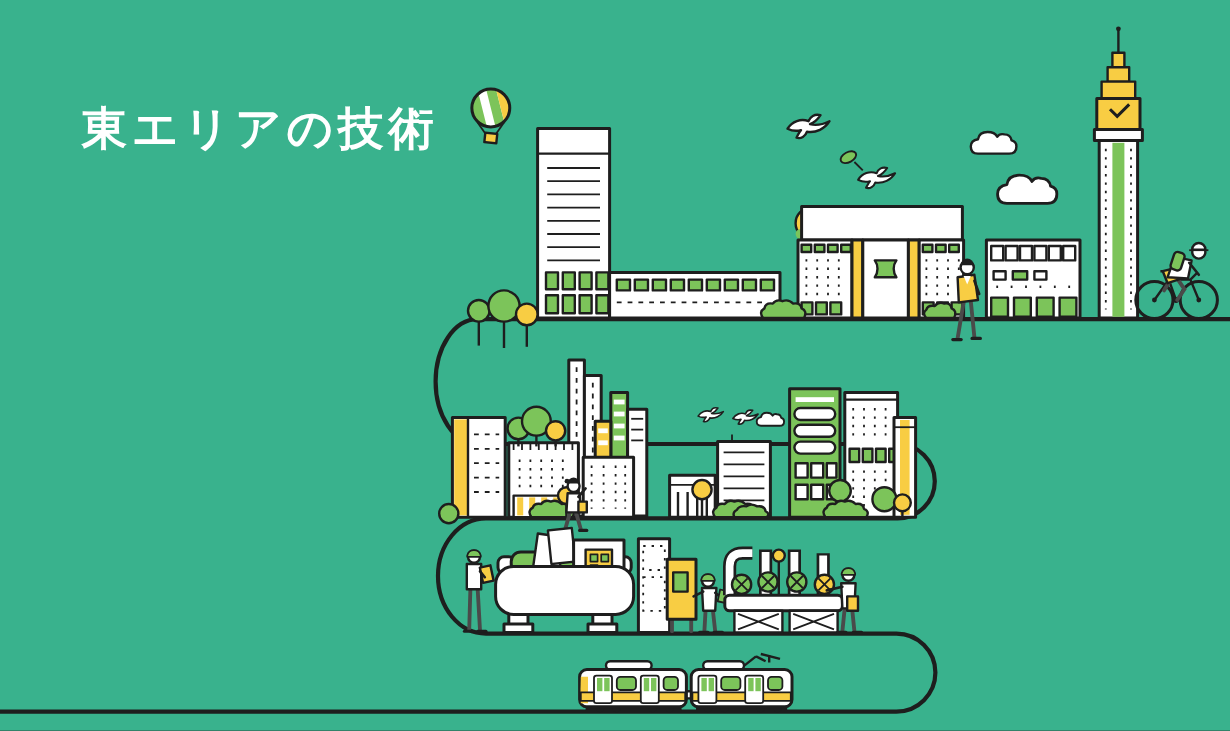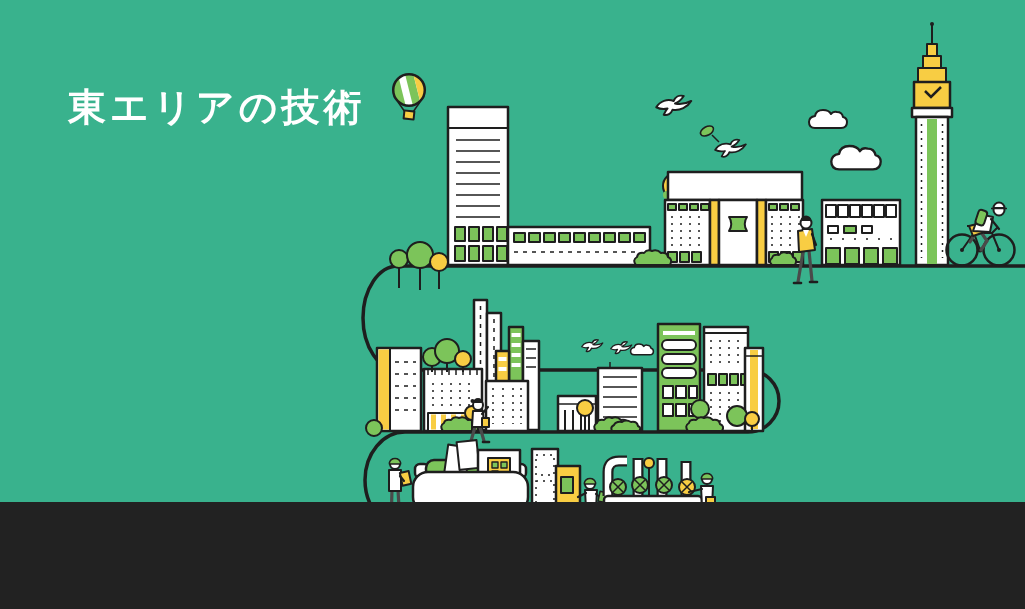--- a/index.html
+++ b/index.html
@@ -1,21 +1,21 @@
 <!DOCTYPE html>
 <html style="--bg: #39b28d; --ink: #1e1e1e; --white: #ffffff; --green: #7cc45a; --yellow: #f8cd43; --dark: #4a4a4a;"><head>
 <meta charset="utf-8">
 <style>
   :root{
     --bg:#39b28d; --ink:#1e1e1e; --white:#ffffff;
     --green:#7cc45a; --yellow:#f8cd43; --dark:#4a4a4a;
   }
   html,body{margin:0;padding:0;}
   body{background:#222;font-family:"DejaVu Sans","Liberation Sans",sans-serif;}
-  .stage{position:relative;width:1025px;height:502px;background:var(--bg);overflow:hidden;}
+  .stage{position:relative;width:1025px;height:609px;background:var(--bg);overflow:hidden;}
   .title{
     position:absolute;left:68px;top:82px;margin:0;
     color:var(--white);font-size:38px;font-weight:800;letter-spacing:4px;
     font-family:"DejaVu Sans","Liberation Sans",sans-serif;
   }
   svg{position:absolute;left:0;top:0;}
   
   .road{fill:none;stroke:var(--ink);stroke-width:3.5;}
   .ln{fill:none;stroke:var(--ink);stroke-width:2;}
   .ln15{fill:none;stroke:var(--ink);stroke-width:1.5;}

